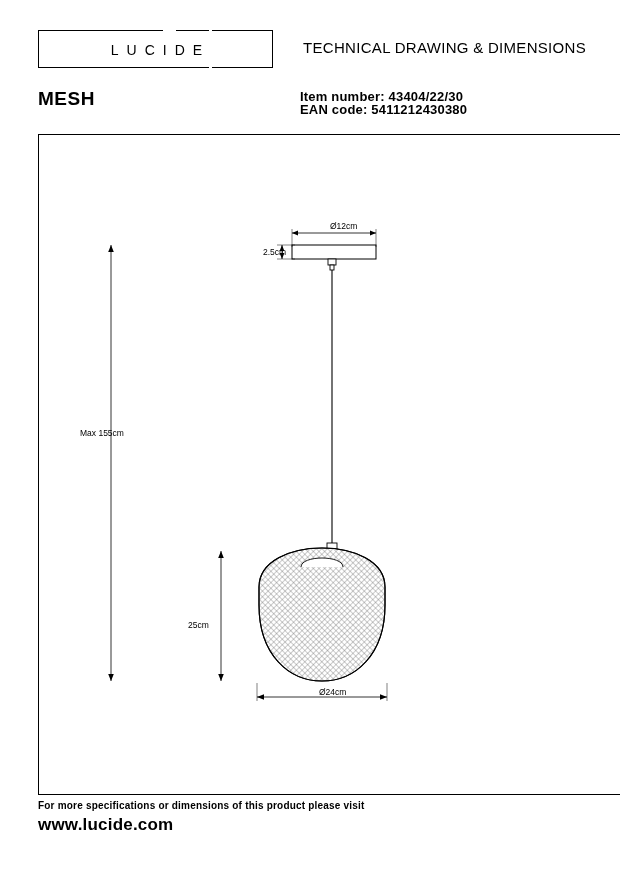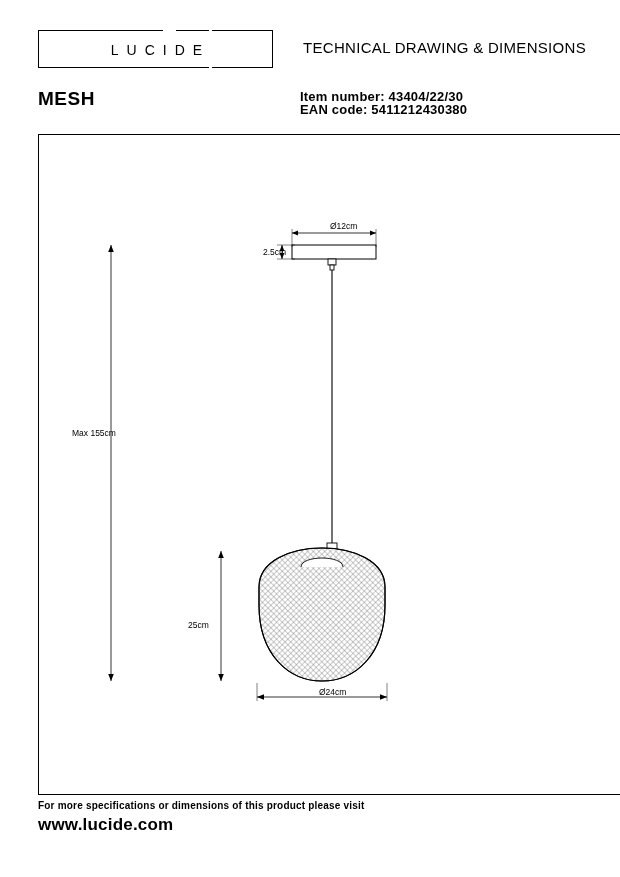--- a/index.html
+++ b/index.html
@@ -231,21 +231,21 @@
 
         <line x1="218" y1="562" x2="348" y2="562" stroke="#000" stroke-width="0.8"></line>
         <path d="M218 562 L225 559.2 L225 564.8 Z" fill="#000"></path>
         <path d="M348 562 L341 559.2 L341 564.8 Z" fill="#000"></path>
         <line x1="218" y1="548" x2="218" y2="566" stroke="#000" stroke-width="0.5"></line>
         <line x1="348" y1="548" x2="348" y2="566" stroke="#000" stroke-width="0.5"></line>
       </svg>
 
       <div class="lbl" style="left:291px; top:86px;">Ø12cm</div>
       <div class="lbl" style="left:224px; top:112px;">2.5cm</div>
-      <div class="lbl" style="left:33px; top:293px;">Max 155cm</div>
+      <div class="lbl" style="left:41px; top:293px;">Max 155cm</div>
       <div class="lbl" style="left:149px; top:485px;">25cm</div>
       <div class="lbl" style="left:280px; top:552px;">Ø24cm</div>
 
     </div>
   </div>
 
   <div class="footer">
     <div class="footer-line">For more specifications or dimensions of this product please visit</div>
     <div class="footer-url">www.lucide.com</div>
   </div>

